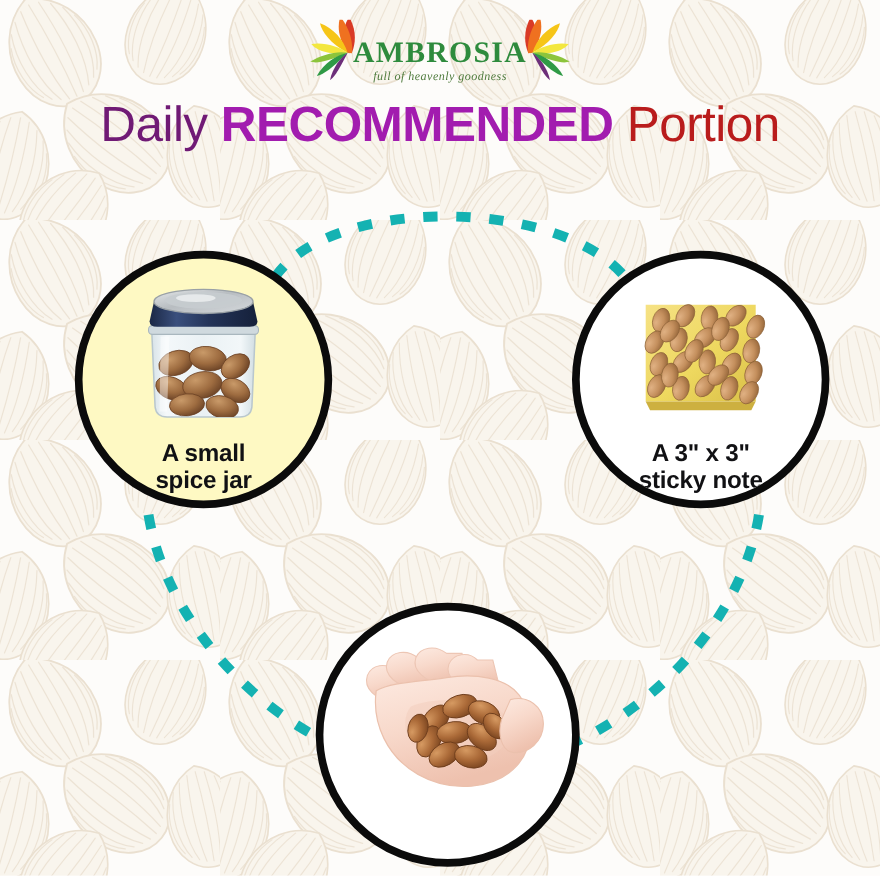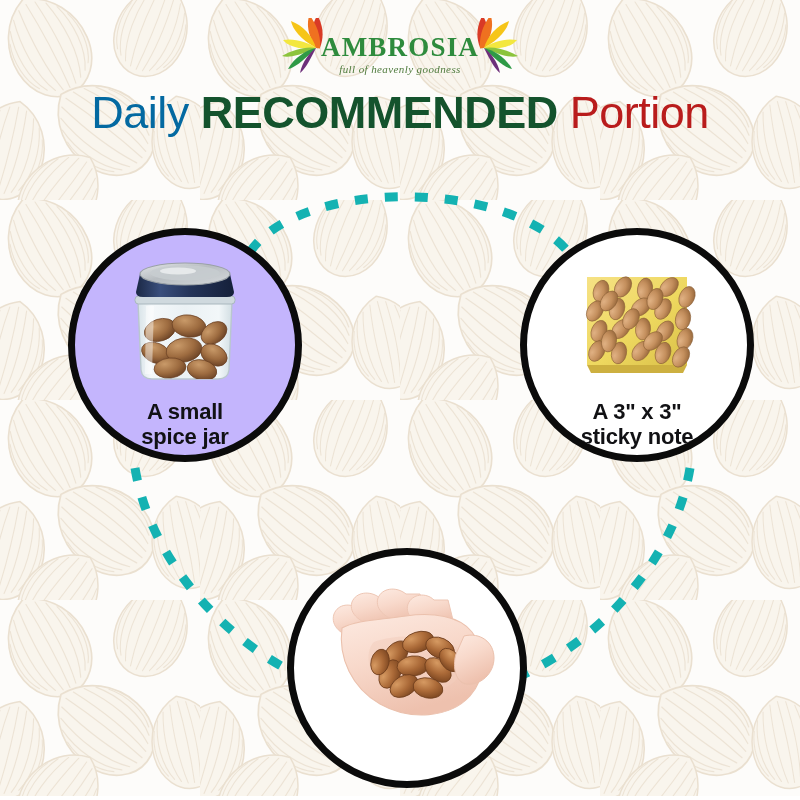--- a/index.html
+++ b/index.html
@@ -163,32 +163,32 @@
         </g>
       </g>
 
       <text x="124" y="38" text-anchor="middle" font-family="Liberation Serif, serif" font-size="27" font-weight="700" letter-spacing="1.2" fill="#2e8b3d">AMBROSIA</text>
 
       <text x="124" y="55" text-anchor="middle" font-family="Liberation Serif, serif" font-size="11" font-style="italic" letter-spacing="0.4" fill="#4e7a3c">full of heavenly goodness</text>
     </svg>
   </div>
 
   <h1 id="headline">
-    <span class="word-plain" style="color: #0369a1;">Daily </span><span class="word-accent" style="color:#14532d">RECOMMENDED</span><span class="word-plain" style="color: #b91c1c;"> Portion</span>
+    <span class="word-plain" style="color: #701a75;">Daily </span><span class="word-accent" style="color:#a21caf">RECOMMENDED</span><span class="word-plain" style="color: #b91c1c;"> Portion</span>
   </h1>
 
   <svg id="arcs" viewBox="0 0 800 800" width="800" height="800" aria-hidden="true">
     <g fill="none" stroke="#14b2b2" stroke-width="9" stroke-linecap="butt" stroke-dasharray="13 17">
       <path d="M 250 252 C 300 178 510 178 570 254"></path>
       <path d="M 135 468 C 150 560 225 640 300 676"></path>
       <path d="M 690 468 C 675 560 600 640 520 676"></path>
     </g>
   </svg>
 
-  <div id="node-jar" class="node" style="border-color: rgb(11, 11, 11); background: #c4b5fd;">
+  <div id="node-jar" class="node" style="border-color: rgb(11, 11, 11); background: #fef9c3;">
     <div class="node-media">
       <svg width="118" height="128" viewBox="0 0 118 128">
         <defs>
           <linearGradient id="jarGlass" x1="0" y1="0" x2="1" y2="0">
             <stop offset="0%" stop-color="#d8e3e8"></stop>
             <stop offset="14%" stop-color="#f4f8fa"></stop>
             <stop offset="50%" stop-color="#eaf1f4"></stop>
             <stop offset="86%" stop-color="#f2f7f9"></stop>
             <stop offset="100%" stop-color="#d2dee3"></stop>
           </linearGradient>

